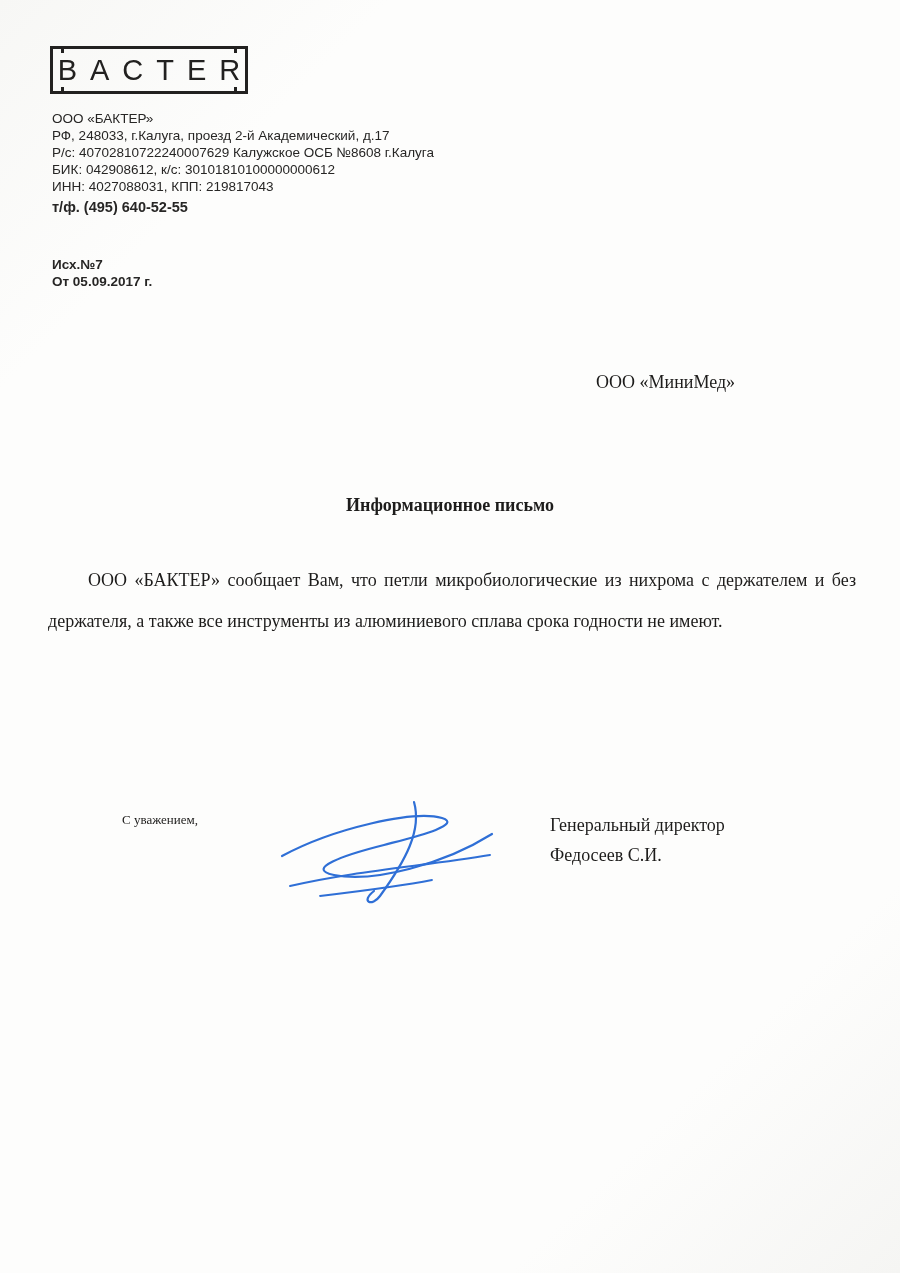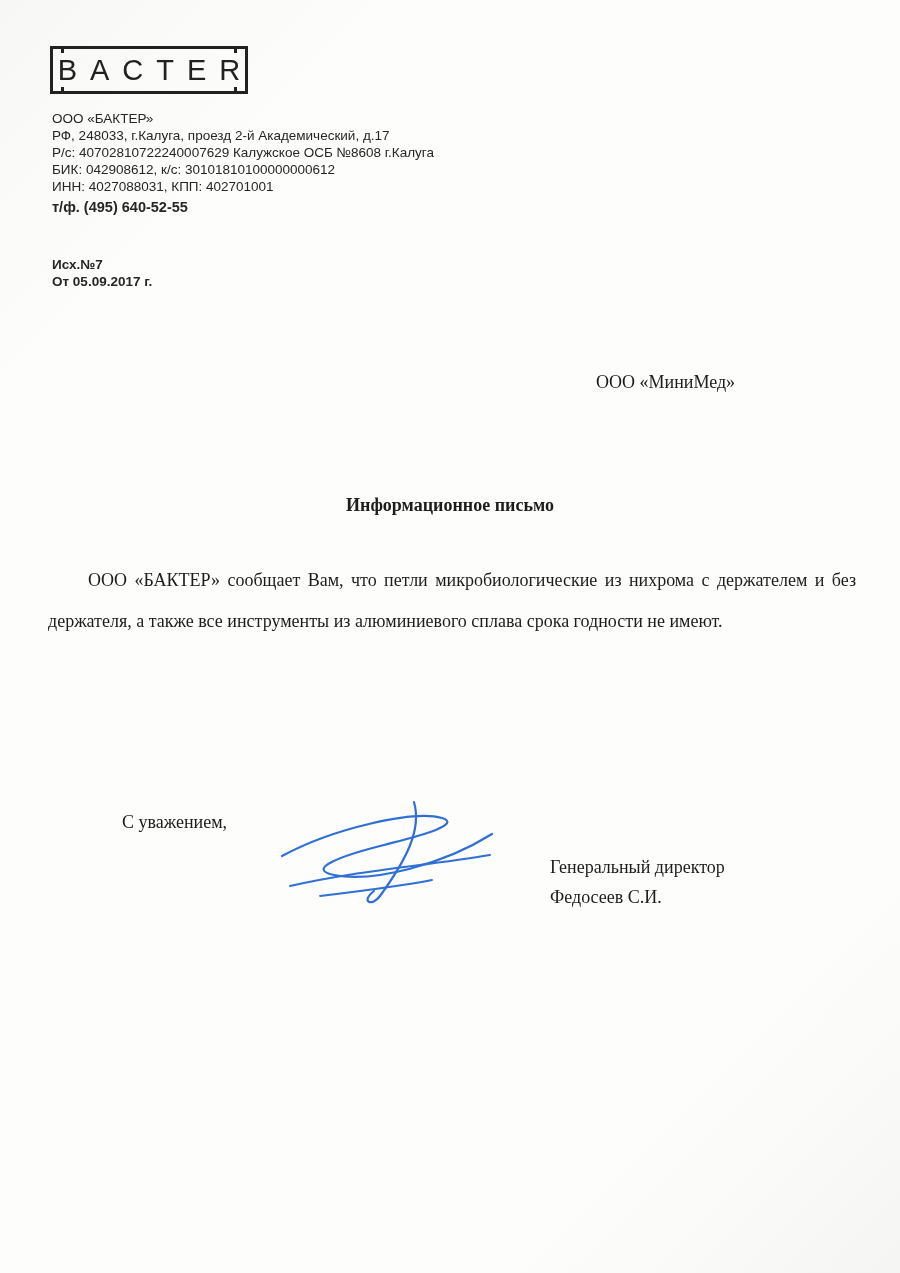--- a/index.html
+++ b/index.html
@@ -96,31 +96,31 @@
     text-align: justify;
     color: #1d1c1b;
   }
   .letter-body p { text-indent: 40px; }
 
   
   .salutation {
     position: absolute;
     left: 122px; top: 812px;
     font-family: "Liberation Serif", serif;
-    font-size: 18px;
+    font-size: 13px;
     color: #1d1c1b;
   }
   .signature {
     position: absolute;
     left: 262px; top: 792px;
     width: 260px; height: 120px;
   }
   .signatory {
     position: absolute;
-    left: 550px; top: 852px;
+    left: 550px; top: 810px;
     font-family: "Liberation Serif", serif;
     font-size: 18px;
     line-height: 30px;
     color: #1d1c1b;
   }
 </style>
 </head>
 <body>
 
 <div class="page">
@@ -131,21 +131,21 @@
     <span class="logo-tick bl"></span>
     <span class="logo-tick br"></span>
     <span>BACTER</span>
   </div>
 
   <div class="company-info">
     <div>ООО «БАКТЕР»</div>
     <div>РФ, 248033, г.Калуга, проезд 2-й Академический, д.17</div>
     <div>Р/с: 40702810722240007629 Калужское ОСБ №8608 г.Калуга</div>
     <div>БИК: 042908612, к/с: 30101810100000000612</div>
-    <div>ИНН: 4027088031, КПП: 402701001</div>
+    <div>ИНН: 4027088031, КПП: 219817043</div>
     <div class="phone">т/ф. (495) 640-52-55</div>
   </div>
 
   <div class="ref-block">
     <div>Исх.№7</div>
     <div>От 05.09.2017 г.</div>
   </div>
 
   <div class="recipient">ООО «МиниМед»</div>
 

